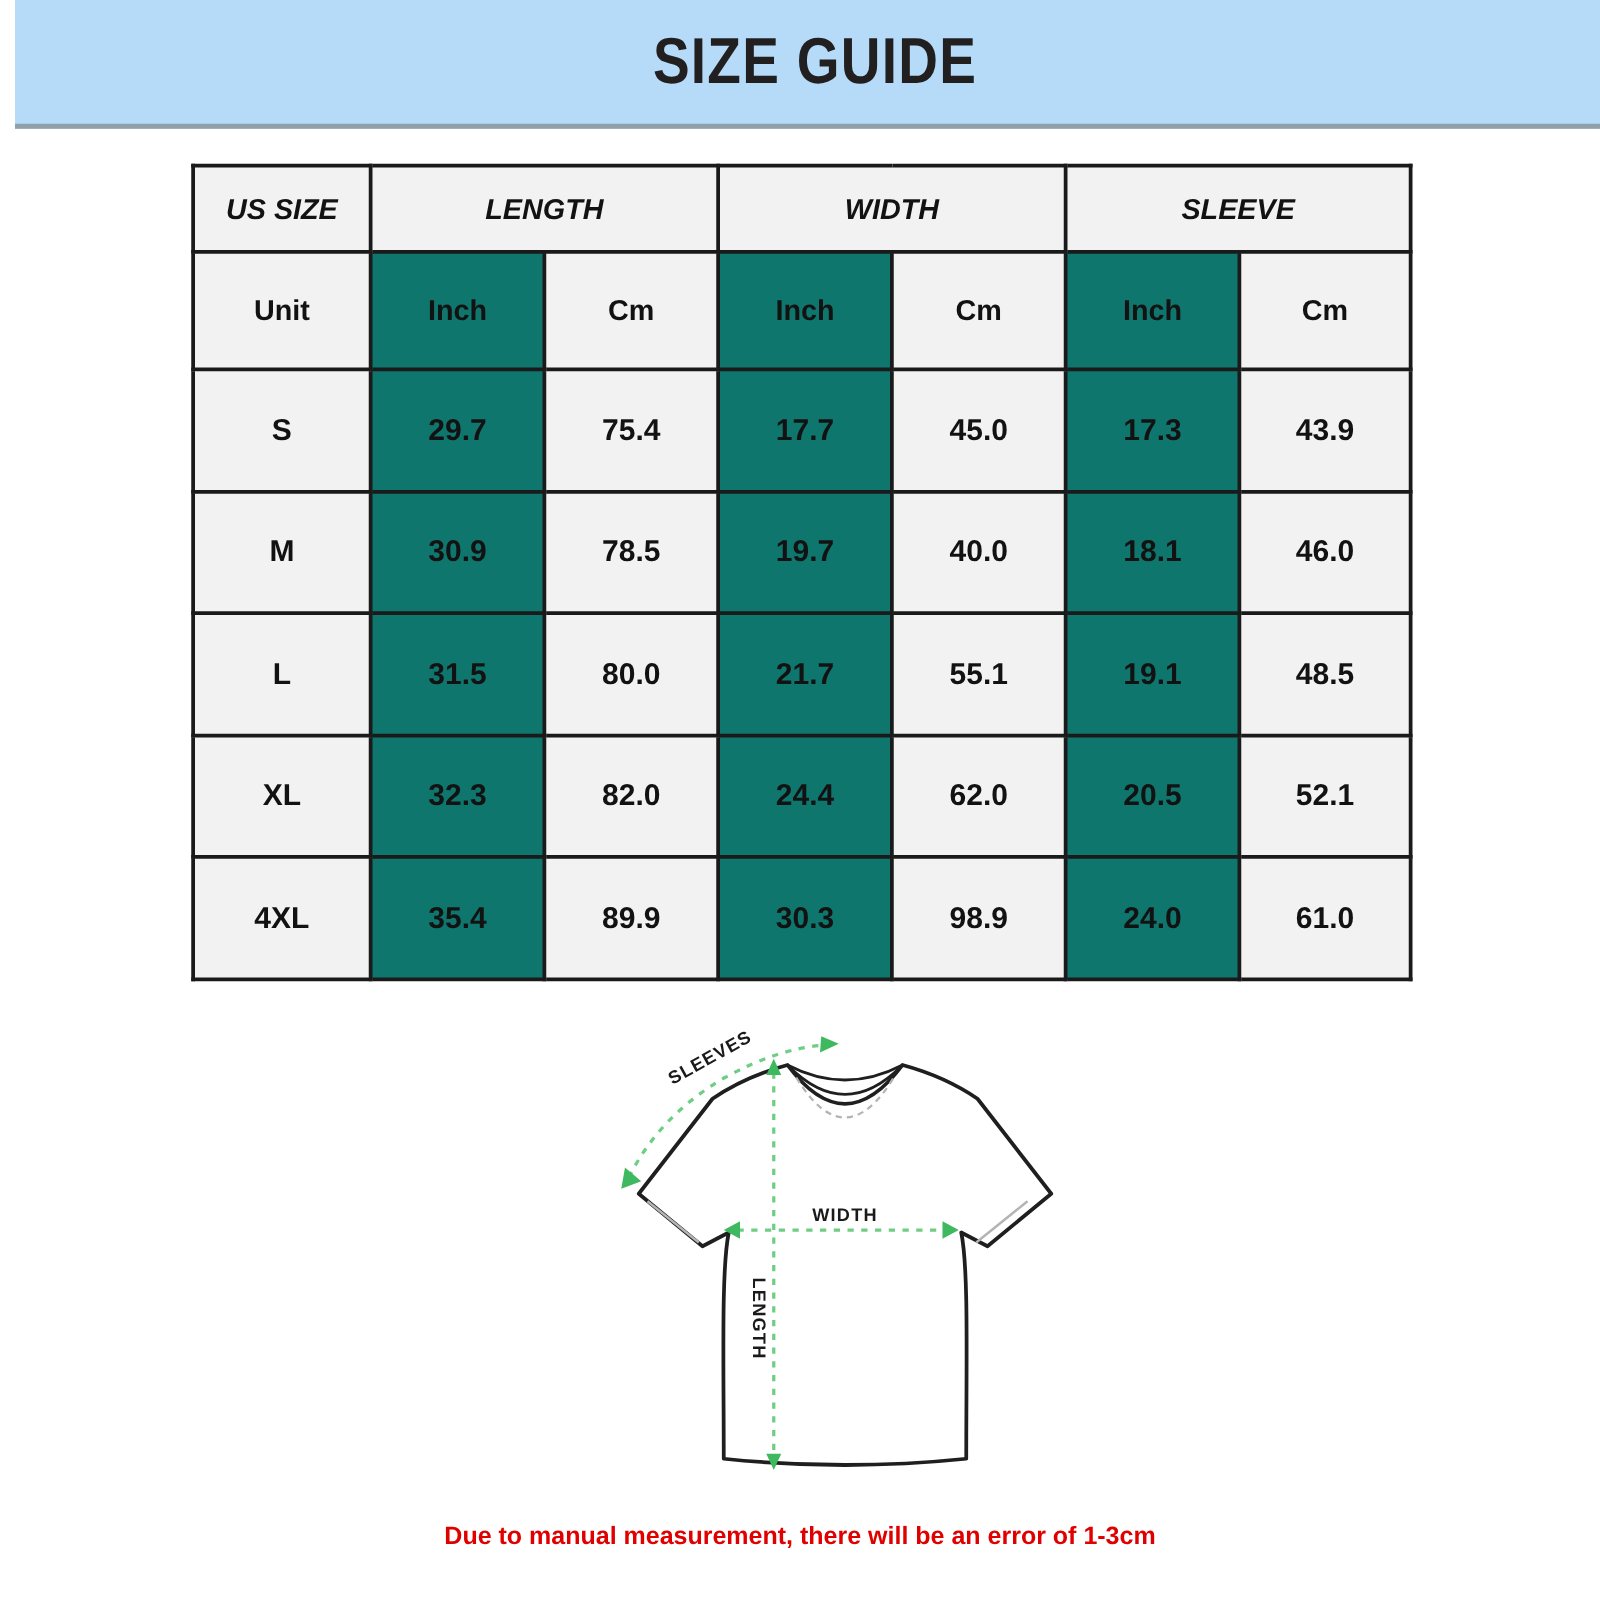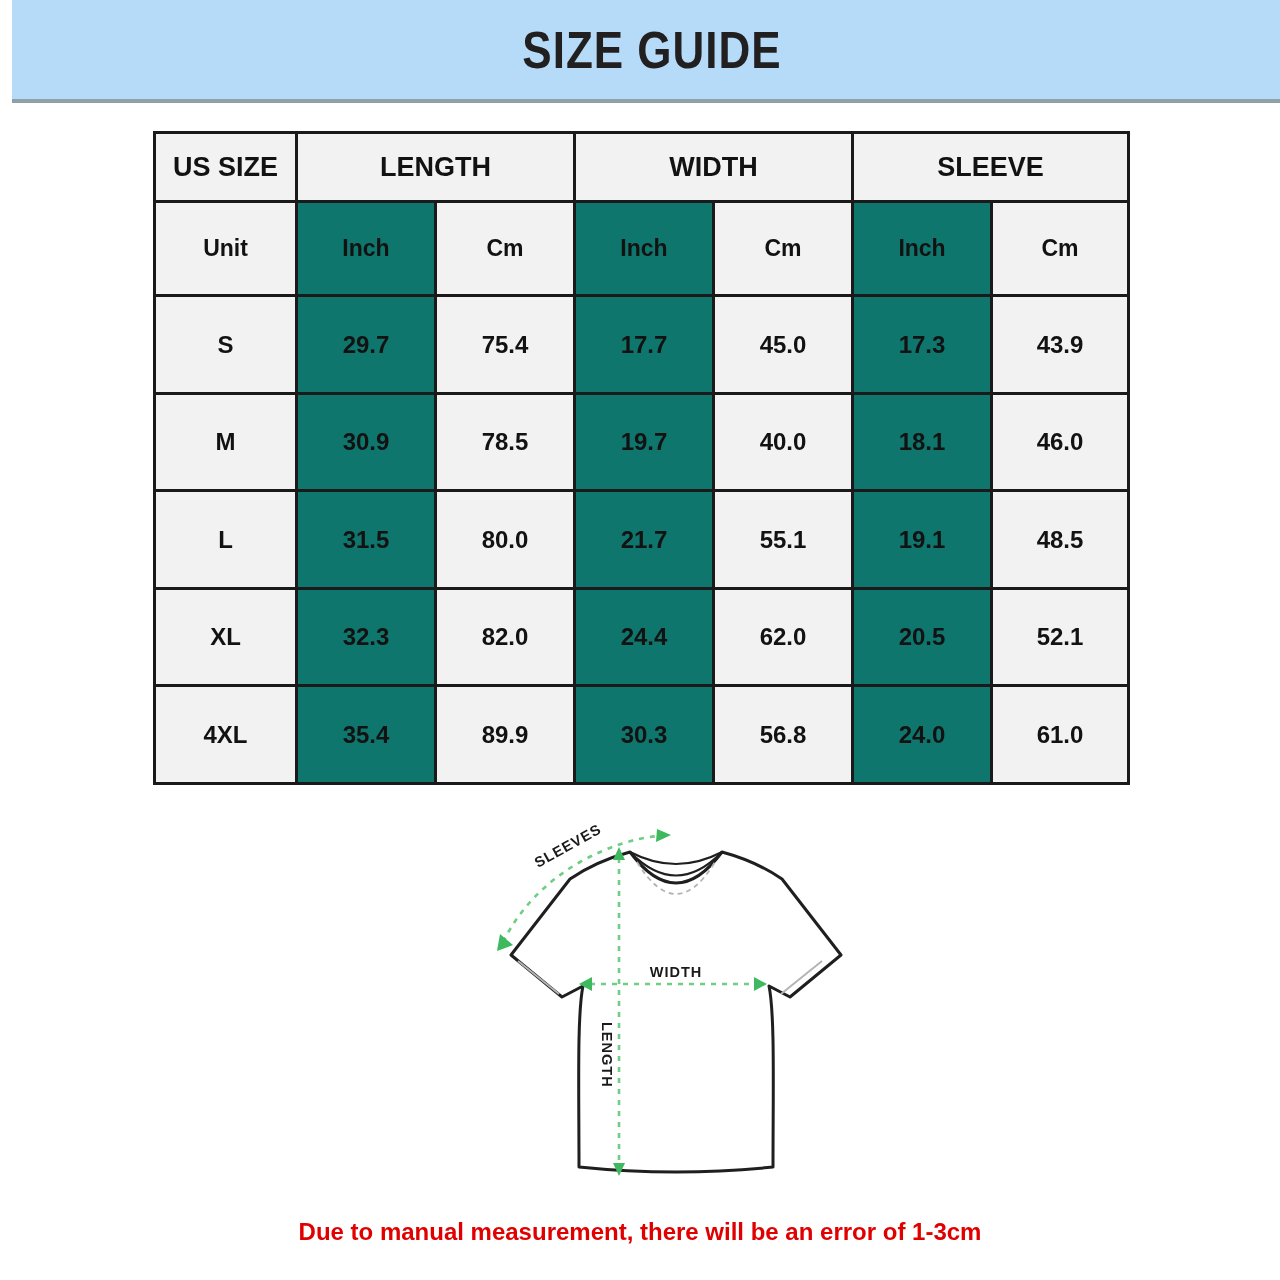--- a/index.html
+++ b/index.html
@@ -37,41 +37,41 @@
     text-align: center;
   }
   table.size-chart td {
     border: 3px solid #1a1a1a;
     font-weight: bold;
     color: #121212;
     font-size: 24px;
     padding: 0;
     vertical-align: middle;
   }
-  tr.group-row td { font-size: 27px; height: 66px; }
+  tr.group-row td { font-size: 23px; height: 66px; font-style: italic; }
   tr.unit-row td  { font-size: 23px; }
   .bg-gray  { background: #f2f2f2; }
   .bg-white { background: #0f766e; }
 
   
   .shirt-diagram { position: absolute; left: 440px; top: 800px; }
   .diagram-label {
     font-family: "Liberation Sans", sans-serif;
     font-weight: bold;
     font-size: 14.5px;
     letter-spacing: 1px;
     fill: #1a1a1a;
   }
 
   
   .note {
     position: absolute; left: 0; top: 1218px;
     width: 1280px;
     text-align: center;
-    font-size: 24px;
+    font-size: 20px;
     font-weight: bold;
     color: #e10000;
   }
 </style>
 </head>
 <body>
 
 <div class="banner">
   <h1 class="title">SIZE GUIDE</h1>
 </div>
@@ -136,21 +136,21 @@
     <td class="bg-white">24.4</td>
     <td class="bg-gray">62.0</td>
     <td class="bg-white">20.5</td>
     <td class="bg-gray">52.1</td>
   </tr>
   <tr>
     <td class="bg-gray">4XL</td>
     <td class="bg-white">35.4</td>
     <td class="bg-gray">89.9</td>
     <td class="bg-white">30.3</td>
-    <td class="bg-gray">56.8</td>
+    <td class="bg-gray">98.9</td>
     <td class="bg-white">24.0</td>
     <td class="bg-gray">61.0</td>
   </tr>
 </tbody>
   </table>
 
 <svg class="shirt-diagram" width="460" height="420" viewBox="0 0 460 420">
 
   <path d="M 190,52
            C 168,58 146,68 130,79

